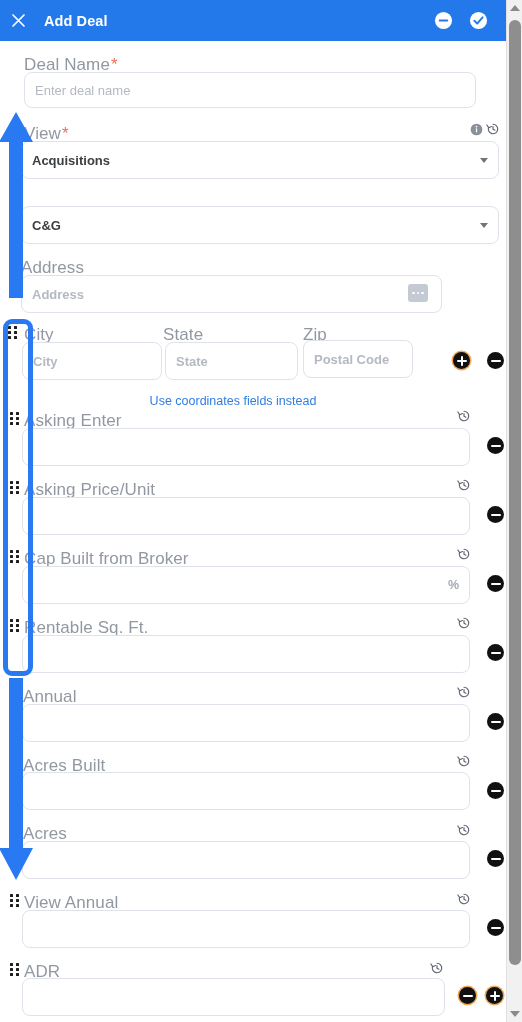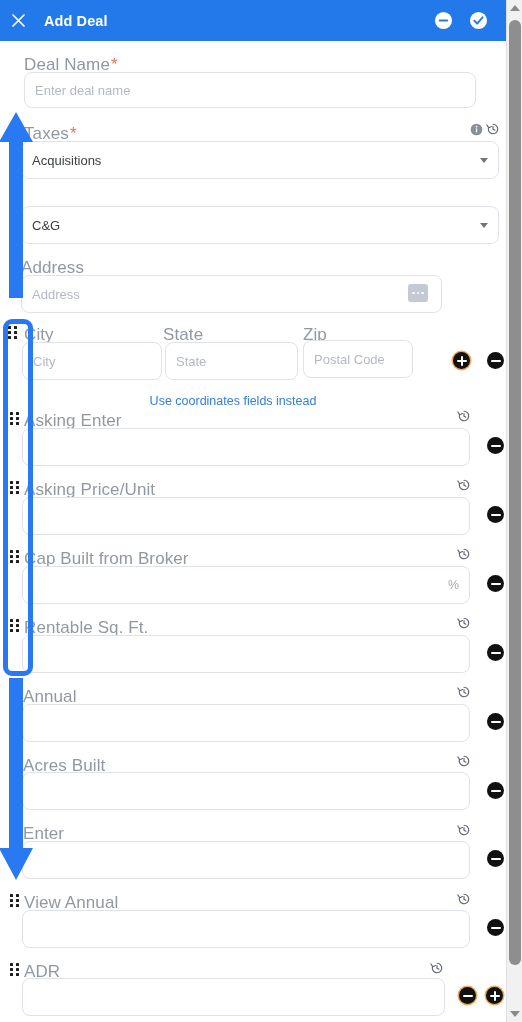--- a/index.html
+++ b/index.html
@@ -109,21 +109,21 @@
     height: 36px;
     border: 1px solid #dfe3e9;
     border-radius: 8px;
     background: #fff;
     display: flex; align-items: center;
     padding: 0 10px;
     font-size: 13px;
     color: #3c4043;
   }
   .fld .ph { color: #b4b9c2; font-size: 13px; }
-  .fld.tall { height: 38px; }
+  .fld.tall { height: 38px; font-weight: bold; }
 
   .sel-caret {
     margin-left: auto;
     width: 0; height: 0;
     border-left: 4.5px solid transparent;
     border-right: 4.5px solid transparent;
     border-top: 5px solid #70757c;
   }
 
   .suffix { margin-left: auto; color: #a5aab3; font-size: 12.5px; }
@@ -227,21 +227,21 @@
           <i></i>
           <i></i>
         </div>
       <div class="lbl" style="top:14px"><span>Deal Name</span><span class="req">*</span></div>
       <div class="fld" style="left:24px; top:31px; width:452px;">
         <span class="ph" title="Enter deal name">Enter deal name</span>
       </div>
     </div>
 
     <div class="row">
-      <div class="lbl" style="top:83px"><span>Taxes</span><span class="req">*</span></div>
+      <div class="lbl" style="top:83px"><span>View</span><span class="req">*</span></div>
       <svg class="info" style="left:470px; top:82px;" viewBox="0 0 14 14">
         <circle cx="7" cy="7" r="6.3" fill="#8a909a"></circle>
         <rect x="6.3" y="5.7" width="1.4" height="4.4" fill="#fff" rx=".6"></rect>
         <circle cx="7" cy="3.8" r=".95" fill="#fff"></circle>
       </svg>
       <svg class="hist" style="left:486px; top:81px;" viewBox="0 0 16 16">
         <path d="M8 2.6 A5.4 5.4 0 1 1 2.9 6.2" stroke="#5f6570" stroke-width="1.35" fill="none" stroke-linecap="round"></path>
         <path d="M1 3.4 L3.1 6.6 L6.2 5.2" stroke="#5f6570" stroke-width="1.35" fill="none" stroke-linecap="round" stroke-linejoin="round"></path>
         <path d="M8 5.3 L8 8.2 L10.2 9.4" stroke="#5f6570" stroke-width="1.35" fill="none" stroke-linecap="round" stroke-linejoin="round"></path>
       </svg>
@@ -391,21 +391,21 @@
       <div class="fld tall" style="left:22px; top:731px; width:448px;"></div>
       <svg class="hist" style="left:457px; top:713px;" viewBox="0 0 16 16">
         <path d="M8 2.6 A5.4 5.4 0 1 1 2.9 6.2" stroke="#5f6570" stroke-width="1.35" fill="none" stroke-linecap="round"></path>
         <path d="M1 3.4 L3.1 6.6 L6.2 5.2" stroke="#5f6570" stroke-width="1.35" fill="none" stroke-linecap="round" stroke-linejoin="round"></path>
         <path d="M8 5.3 L8 8.2 L10.2 9.4" stroke="#5f6570" stroke-width="1.35" fill="none" stroke-linecap="round" stroke-linejoin="round"></path>
       </svg>
       <div class="circ" style="left:487px; top:741px;"></div>
     </div>
 
     <div class="row">
-      <div class="lbl" style="top:783px; left:23px;">Enter</div>
+      <div class="lbl" style="top:783px; left:23px;">Acres</div>
       <div class="fld tall" style="left:22px; top:800px; width:448px;"></div>
       <svg class="hist" style="left:457px; top:782px;" viewBox="0 0 16 16">
         <path d="M8 2.6 A5.4 5.4 0 1 1 2.9 6.2" stroke="#5f6570" stroke-width="1.35" fill="none" stroke-linecap="round"></path>
         <path d="M1 3.4 L3.1 6.6 L6.2 5.2" stroke="#5f6570" stroke-width="1.35" fill="none" stroke-linecap="round" stroke-linejoin="round"></path>
         <path d="M8 5.3 L8 8.2 L10.2 9.4" stroke="#5f6570" stroke-width="1.35" fill="none" stroke-linecap="round" stroke-linejoin="round"></path>
       </svg>
       <div class="circ" style="left:487px; top:809px;"></div>
     </div>
 
     <div class="row">

